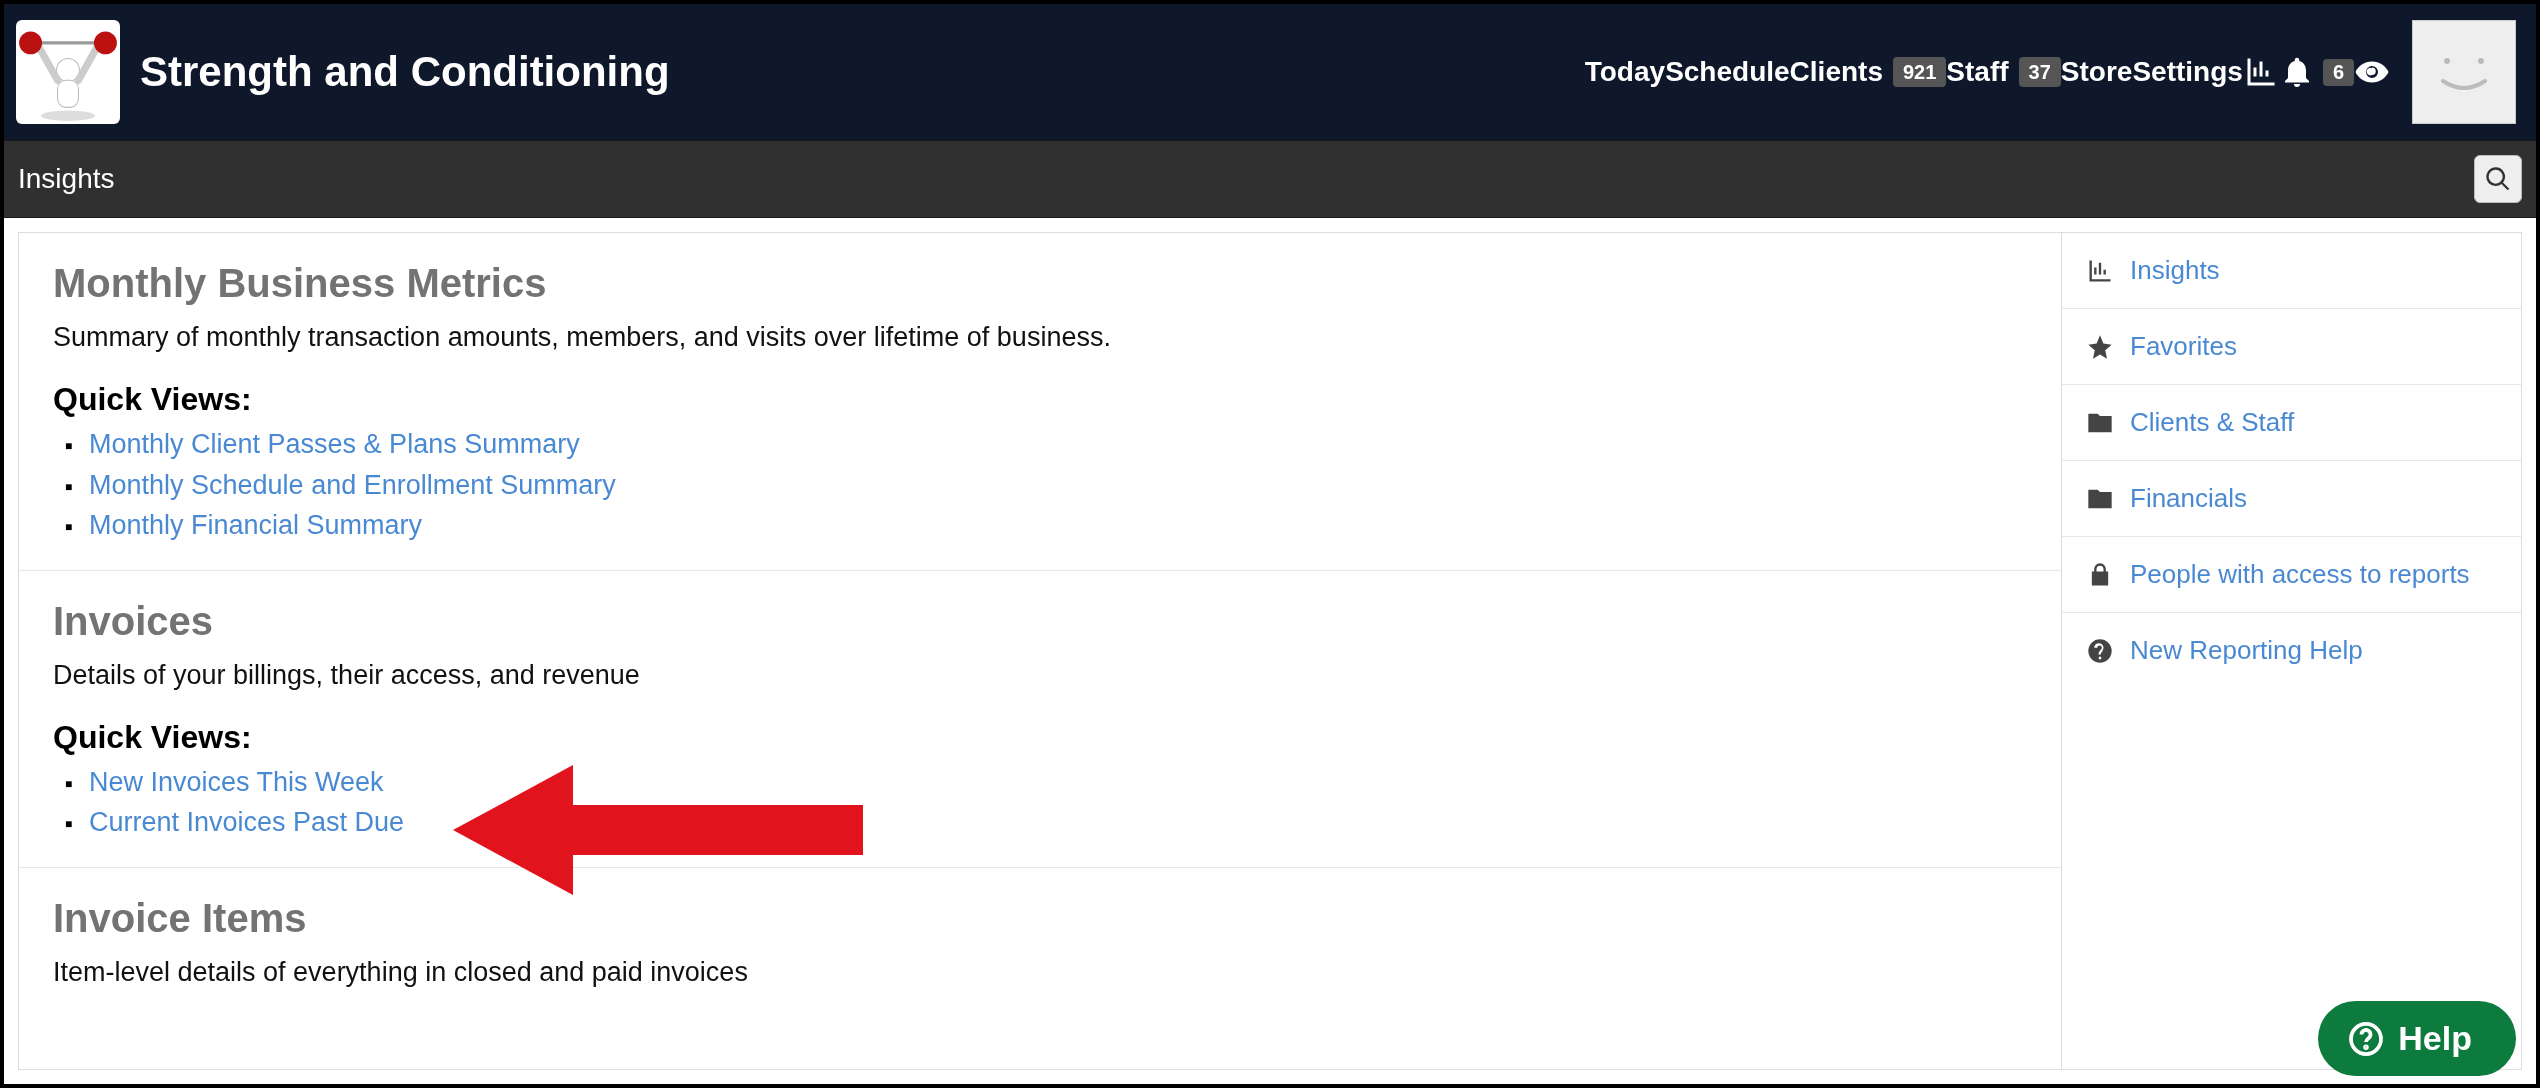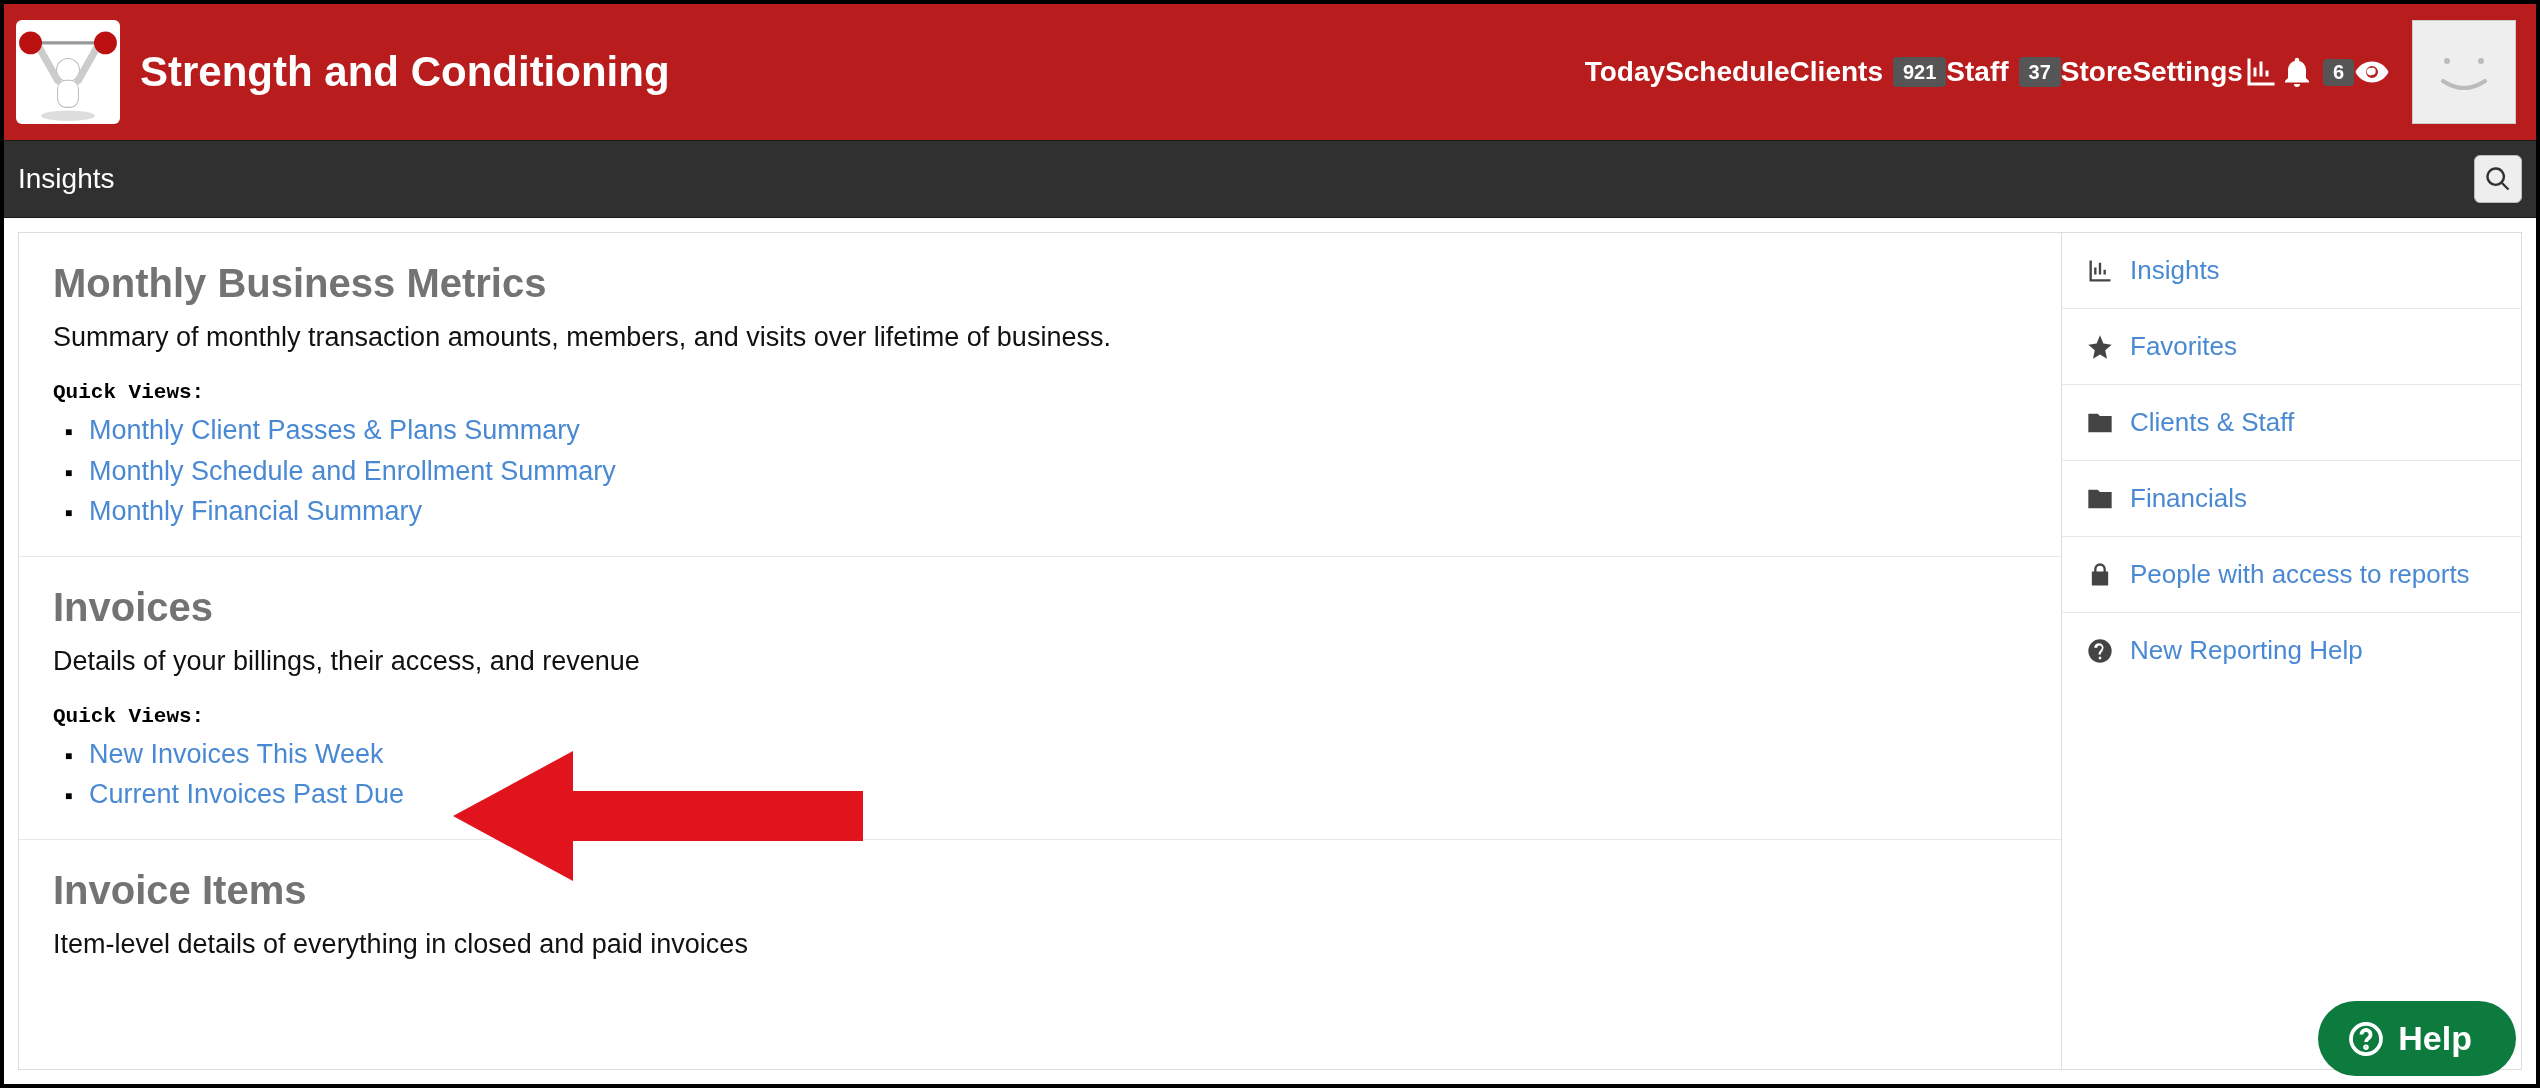--- a/index.html
+++ b/index.html
@@ -3,21 +3,21 @@
 <meta charset="utf-8">
 <style>
   * { box-sizing: border-box; margin: 0; padding: 0; }
   html, body { width: 2540px; height: 1088px; overflow: hidden; font-family: "Helvetica Neue", Arial, sans-serif; background: #fff; zoom: 0.615; transform-origin: 0 0; }
   
   html, body { width: 2540px; height: 1088px; zoom: 1; }
   body { border: 4px solid #000; }
 
   
   .topbar {
-    background: #b91c1c;
+    background: #0f172a;
     height: 136px;
     display: flex;
     align-items: center;
     padding: 0 12px 0 12px;
     position: relative;
   }
   .logo-box {
     width: 104px; height: 104px;
     background: #fff;
     border-radius: 6px;
@@ -120,21 +120,21 @@
     color: #737373;
     font-size: 40px;
     font-weight: 600;
     margin-bottom: 16px;
   }
   .section .desc {
     color: #111;
     font-size: 27px;
     margin-bottom: 28px;
   }
-  .qv-label { font-weight: 700; font-size: 21px; margin-bottom: 6px; font-family: Liberation Mono, monospace; }
+  .qv-label { font-weight: 700; font-size: 32px; margin-bottom: 6px; }
   .qv-list { list-style: none; padding-left: 18px; }
   .qv-list li {
     font-size: 27px;
     line-height: 1.5;
     padding-left: 18px;
     position: relative;
   }
   .qv-list li::before {
     content: "■";
     position: absolute;

